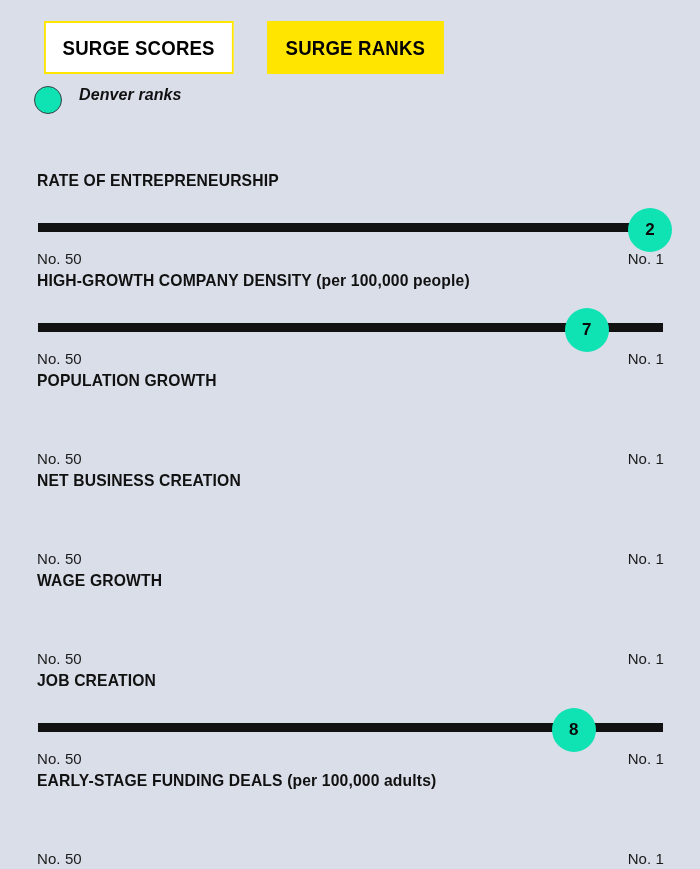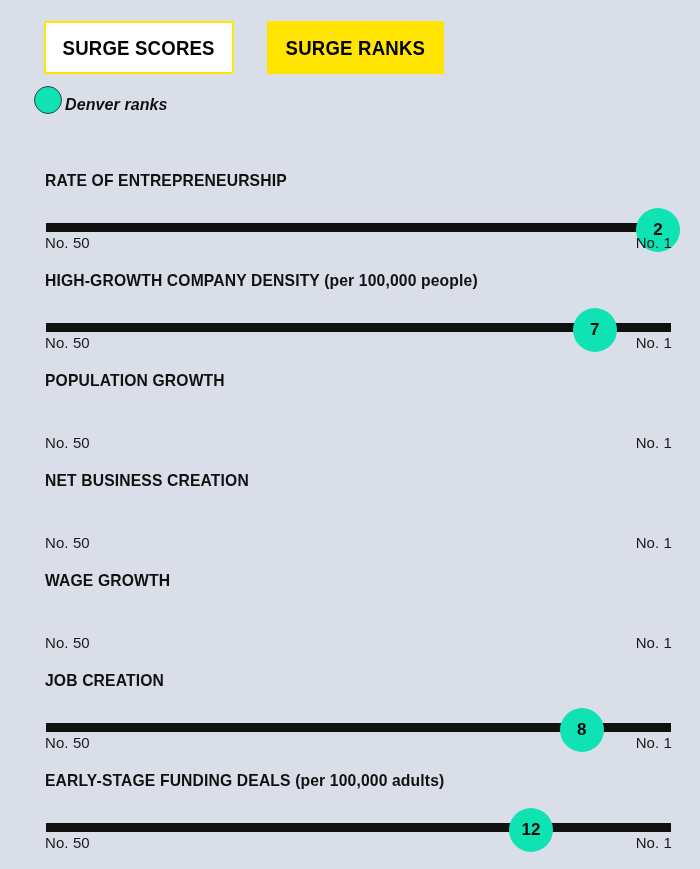--- a/index.html
+++ b/index.html
@@ -51,22 +51,22 @@
     background: #ffe500;
     border: 2px solid #ffe500;
   }
 
   
   .legend {
     position: absolute;
     left: 34px;
     top: 86px;
     display: flex;
-    align-items: flex-end;
-    gap: 3px;
+    align-items: flex-start;
+    gap: 17px;
   }
 
   .legend-swatch {
     width: 28px;
     height: 28px;
     border-radius: 50%;
     background: #0fe3b4;
     border: 1.5px solid #3a3f46;
   }
 
@@ -75,21 +75,21 @@
     font-weight: bold;
     font-style: italic;
     font-size: 16px;
     color: #111111;
     letter-spacing: 0.1px;
   }
 
   
   .rows {
     position: absolute;
-    left: 8px;
+    left: 0;
     top: 160px;
     width: 557px;
   }
 
   .metric-row {
     position: relative;
     height: 100px;
   }
 
   .metric-title {
@@ -149,20 +149,21 @@
     display: flex;
     justify-content: space-between;
   }
 
   .endcap {
     font-family: "Liberation Sans", sans-serif;
     font-size: 15px;
     font-weight: normal;
     color: #1a1a1a;
     letter-spacing: 0.1px;
+    margin-top: 16px;
   }
 </style>
 </head>
 <body>
 
 <div class="tabs">
   <div class="tab tab-inactive">SURGE SCORES</div>
   <div class="tab tab-active">SURGE RANKS</div>
 </div>
 
@@ -221,22 +222,18 @@
         <div class="track"></div>
         <div class="marker" style="left: 85.7%;">8</div>
       </div>
       <div class="endcaps">
         <span class="endcap">No. 50</span>
         <span class="endcap">No. 1</span>
       </div>
     </div>
     <div class="metric-row">
       <div class="metric-title">EARLY-STAGE FUNDING DEALS (per 100,000 adults)</div>
-      <div class="track-wrap">
-        <div class="track"></div>
-        <div class="marker" style="left: 77.6%;">12</div>
-      </div>
       <div class="endcaps">
         <span class="endcap">No. 50</span>
         <span class="endcap">No. 1</span>
       </div>
     </div>
   </div>
 
 </body></html>

